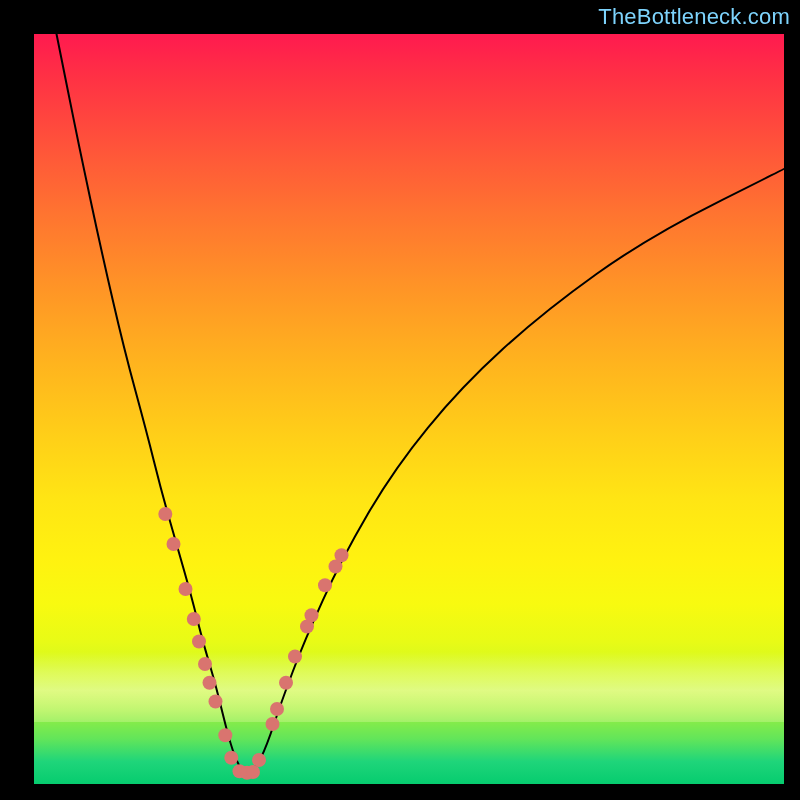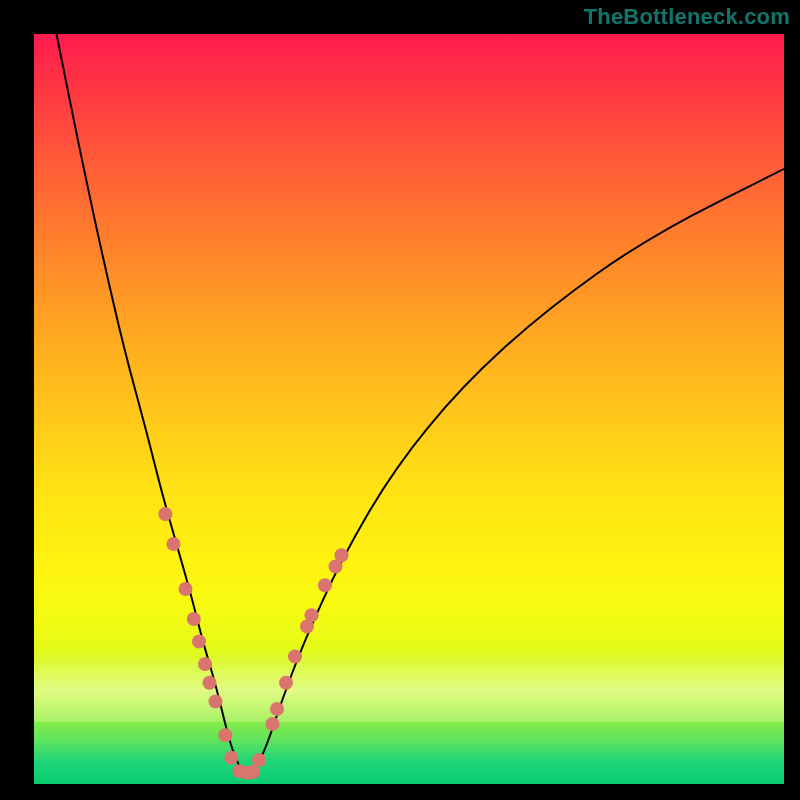--- a/index.html
+++ b/index.html
@@ -57,22 +57,22 @@
       rgba(255,255,200,0.55) 55%,
       rgba(255,255,200,0.25) 100%);
     pointer-events: none;
   }
   .watermark {
     position: absolute;
     top: 4px;
     right: 10px;
     font-family: Arial, Helvetica, sans-serif;
     font-size: 22px;
-    color: #0f766e;
-    font-weight: 700;
+    color: #7dd3fc;
+    font-weight: 400;
     letter-spacing: 0.2px;
   }
   svg.curve {
     position: absolute;
     left: 34px;
     top: 34px;
     width: 750px;
     height: 750px;
     overflow: visible;
   }

